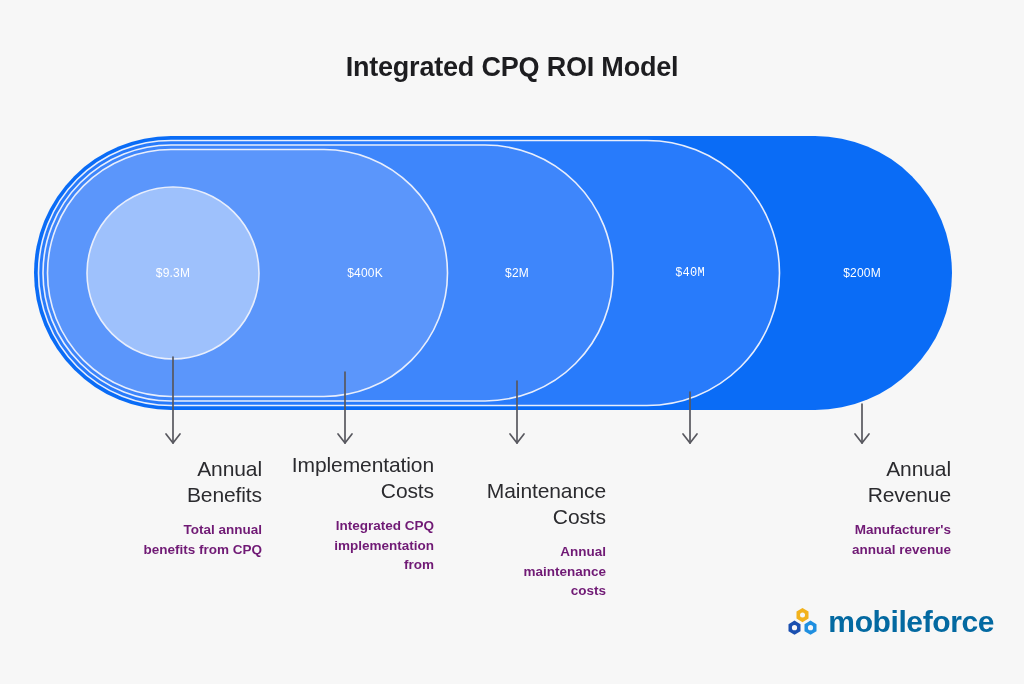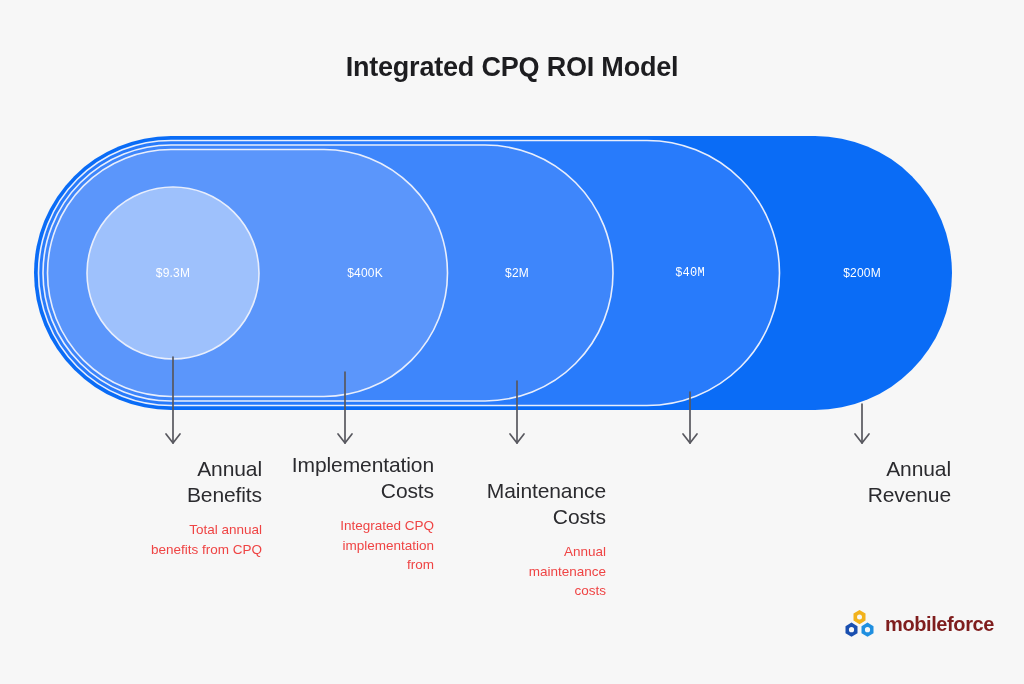--- a/index.html
+++ b/index.html
@@ -59,37 +59,37 @@
     font-size: 21px;
     font-weight: 400;
     color: #2b2b2f;
     line-height: 1.22;
     letter-spacing: -0.1px;
     white-space: pre-line;
   }
   .legend-desc {
     margin-top: 13px;
     font-size: 13.5px;
-    font-weight: 400;
-    color: #ef4444;
+    font-weight: 700;
+    color: #701a75;
     line-height: 1.45;
     white-space: pre-line;
   }
   .brand {
     position: absolute;
     right: 30px;
     bottom: 45px;
     display: flex;
     align-items: center;
     gap: 9px;
   }
   .brand-name {
-    font-size: 20px;
+    font-size: 30px;
     font-weight: bold;
-    color: #7f1d1d;
+    color: #0369a1;
     letter-spacing: -0.4px;
   }
 </style>
 </head>
 <body>
 
 <div id="canvas">
 
   <div class="title">Integrated CPQ ROI Model</div>
 
@@ -161,20 +161,22 @@
 Costs</div>
     <div class="legend-desc">Annual
 maintenance
 costs</div>
   </div>
 
 
   <div class="legend-col" style="left:862px; top:456px; width:178px;">
     <div class="legend-title">Annual
 Revenue</div>
+    <div class="legend-desc">Manufacturer's
+annual revenue</div>
   </div>
 
   <div class="brand">
     <svg width="34" height="30" viewBox="0 0 34 30" xmlns="http://www.w3.org/2000/svg">
       <polygon points="17.5,1 23.5,4.6 23.5,11.6 17.5,15.2 11.5,11.6 11.5,4.6" fill="#f2b21c"></polygon>
       <polygon points="9.5,13.6 15.5,17.2 15.5,24.2 9.5,27.8 3.5,24.2 3.5,17.2" fill="#1a4fb0"></polygon>
       <polygon points="25.5,13.6 31.5,17.2 31.5,24.2 25.5,27.8 19.5,24.2 19.5,17.2" fill="#1f8fe0"></polygon>
       <circle cx="17.5" cy="8.1" r="2.5" fill="#f7f7f7"></circle>
       <circle cx="9.5" cy="20.7" r="2.6" fill="#f7f7f7"></circle>
       <circle cx="25.5" cy="20.7" r="2.6" fill="#f7f7f7"></circle>

